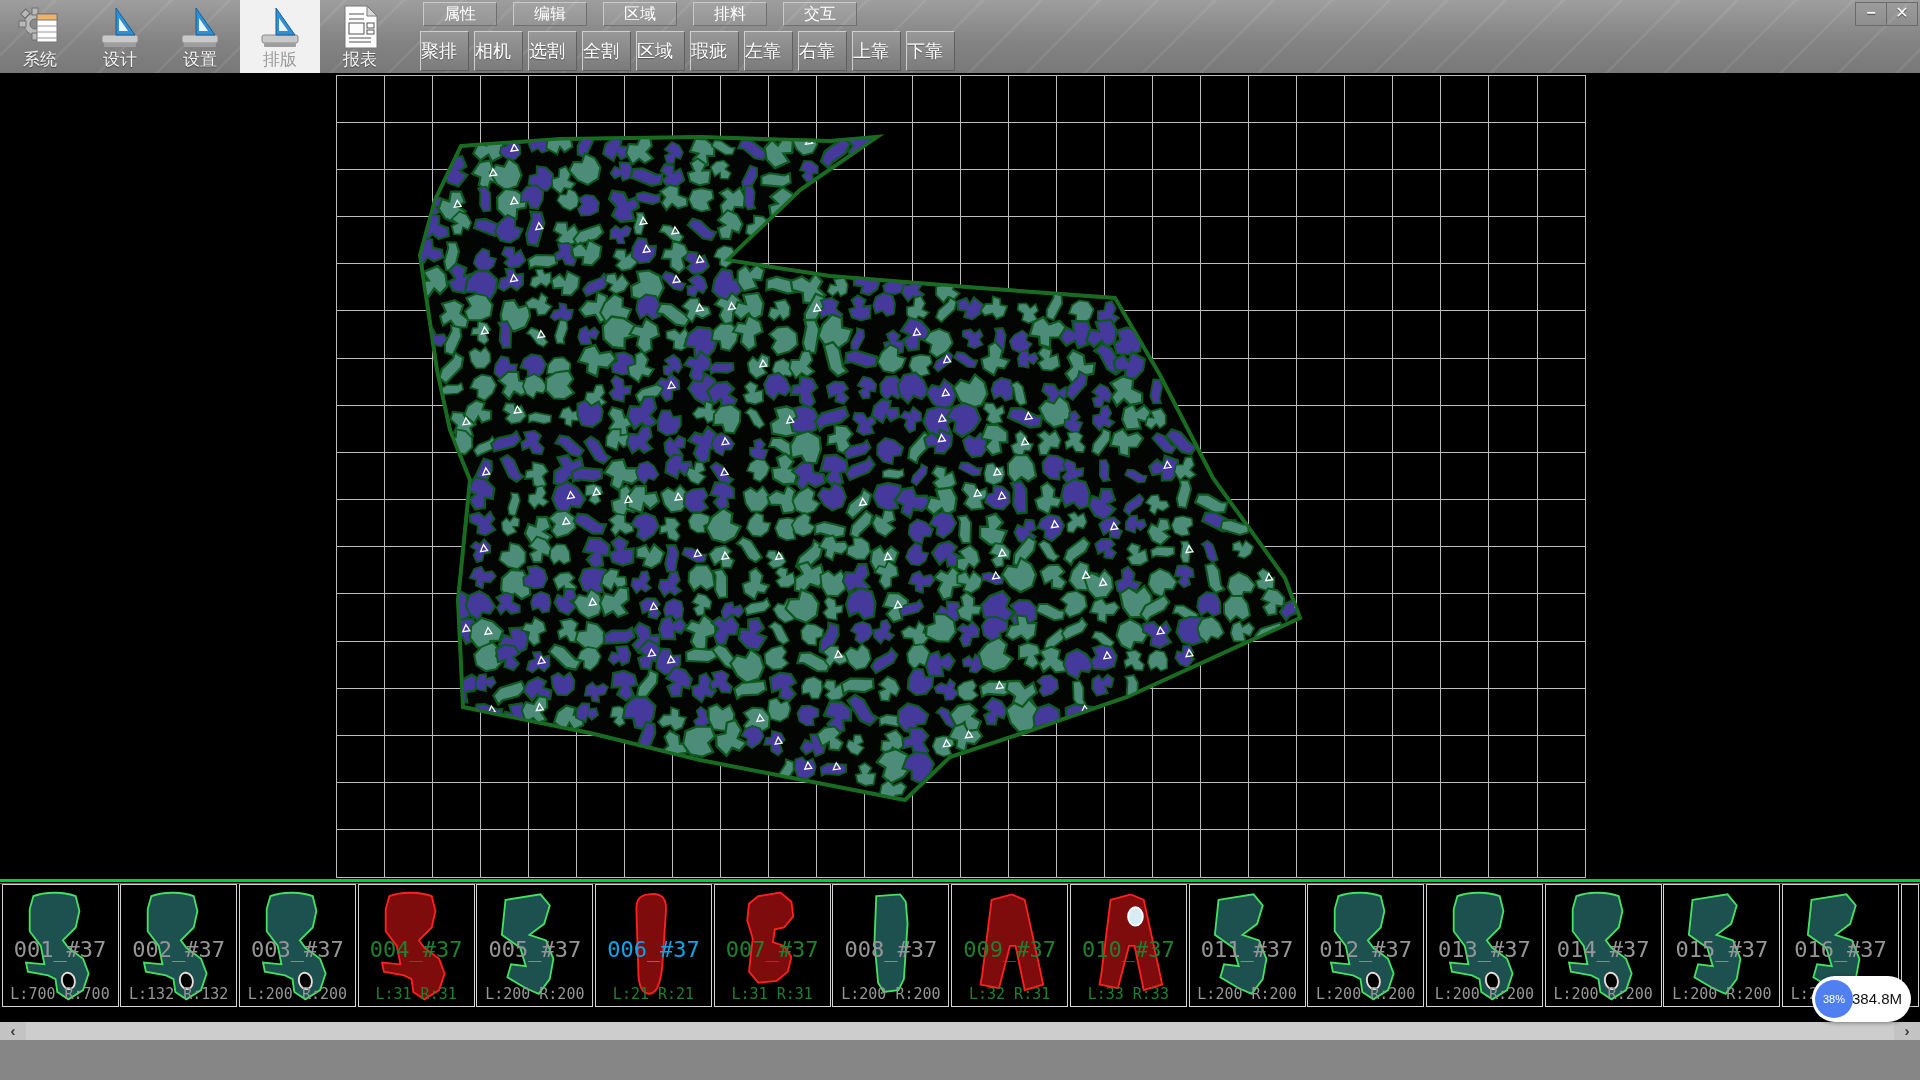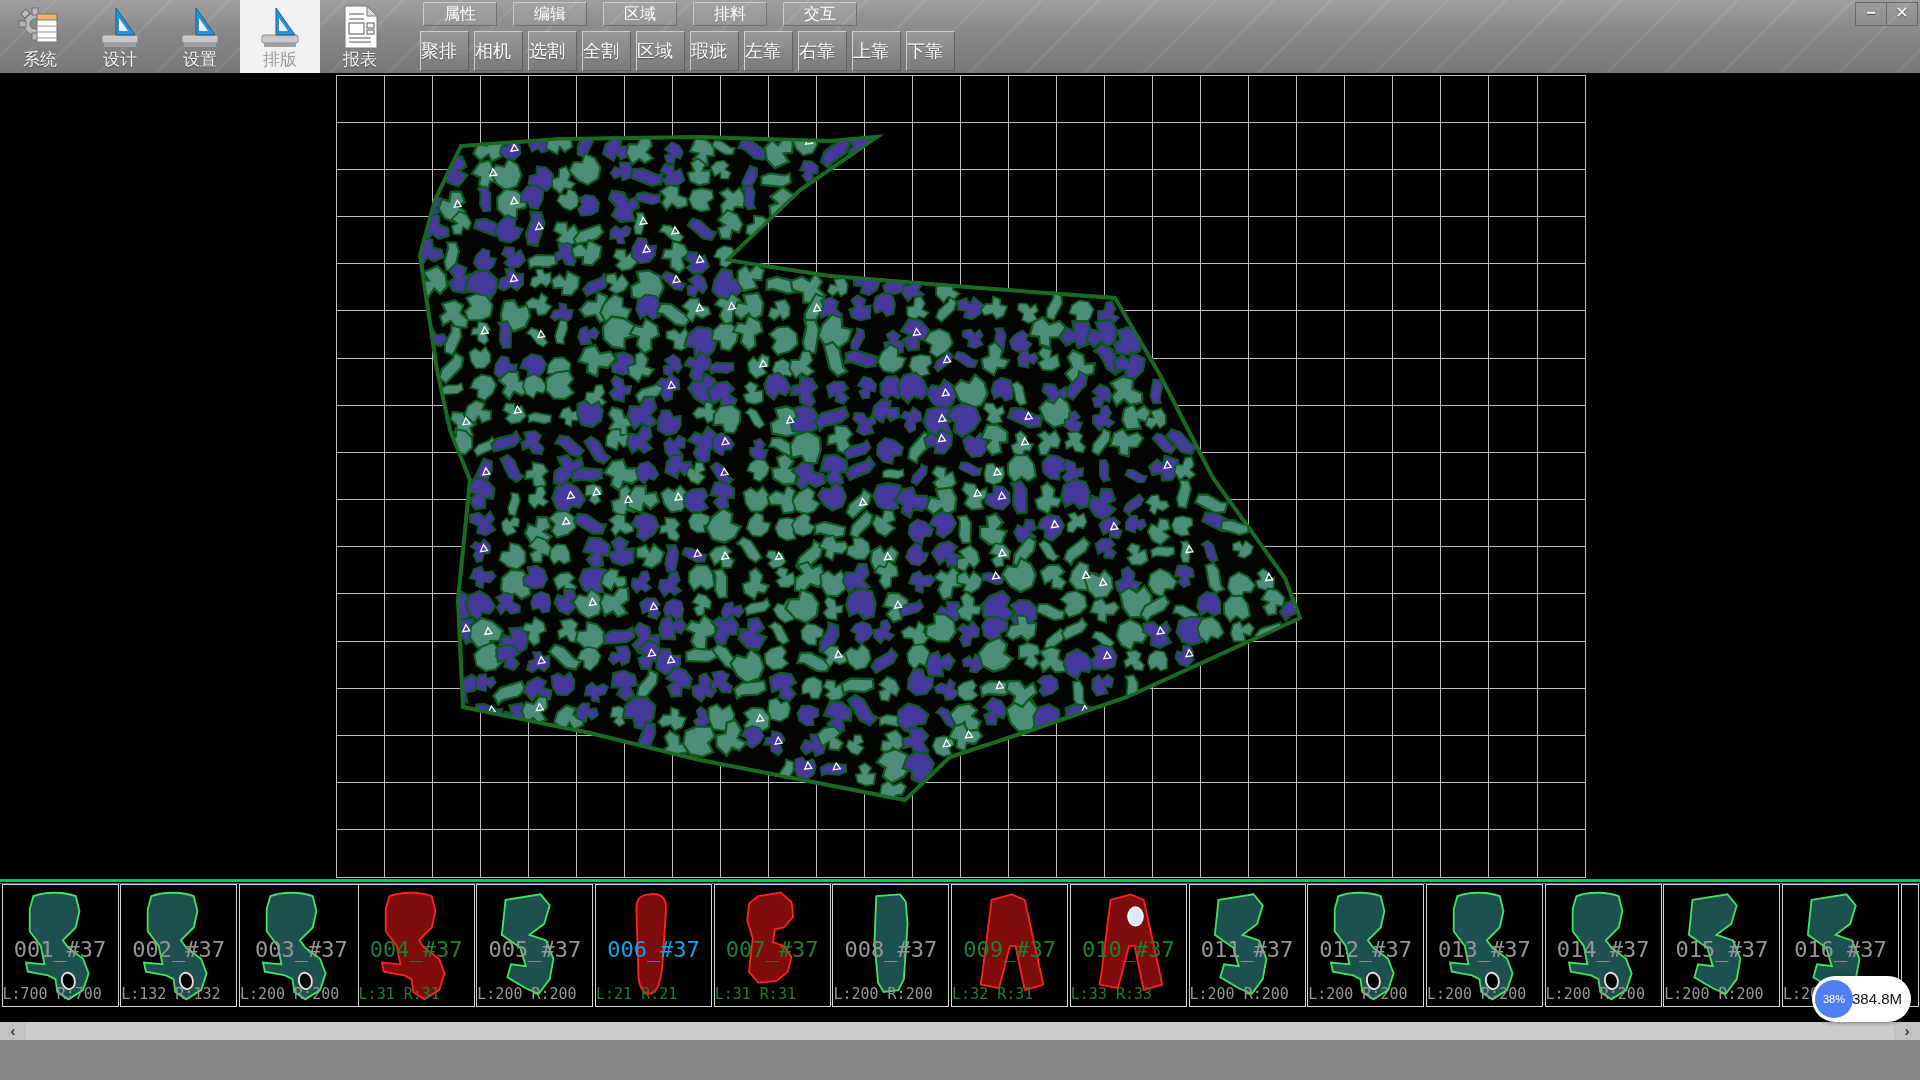--- a/index.html
+++ b/index.html
@@ -35,21 +35,21 @@
   #canvas{position:absolute;left:0;top:73px;width:1920px;height:805px;background:#000;}
   
   #strip{position:absolute;left:0;top:878px;width:1920px;height:130px;background:#000;}
   .gline1{position:absolute;left:0;top:1px;width:100%;height:3px;background:#00cf3f;}
   .gline2{position:absolute;left:0;top:5px;width:100%;height:1px;background:#00a534;}
   .cell{position:absolute;top:6px;height:121px;background:#000;border:1px solid #d4d4d4;
     overflow:hidden;}
   .cell svg{position:absolute;left:6px;top:2px;}
   .cell .cid{position:absolute;left:0;top:52px;width:100%;text-align:center;
     font-family:"DejaVu Sans Mono","Liberation Mono",monospace;font-size:22px;pointer-events:none;}
-  .cell .clr{position:absolute;left:0;bottom:3px;width:100%;
+  .cell .clr{position:absolute;left:0;bottom:3px;width:100%;text-align:center;
     font-family:"DejaVu Sans Mono","Liberation Mono",monospace;font-size:15px;pointer-events:none;}
   
   #badge{position:absolute;left:1812px;top:976px;width:99px;height:46px;background:#fff;
     border-radius:23px;box-shadow:0 1px 4px rgba(0,0,0,.4);z-index:5;}
   #badge .pct{position:absolute;left:3px;top:4px;width:38px;height:38px;border-radius:50%;
     background:#4f7ff0;color:#fff;font-size:11px;text-align:center;line-height:38px;}
   #badge .mem{position:absolute;right:9px;top:0;height:46px;line-height:46px;
     color:#111;font-size:15px;}
   
   #hscroll{position:absolute;left:0;top:1022px;width:1920px;height:18px;background:#cdcdcd;}
@@ -851,21 +851,21 @@
         <div class="clr" style="color:#969696">L:700 R:700</div>
       </div>
       <div class="cell" style="left: 120.2px; width: 115px;">
         <svg width="104" height="116" viewBox="0 0 100 126">
           <path d="M20,10 C35,4 55,6 66,10 L70,26 L66,44 L52,58 L58,66 L74,78 L80,94 L74,112 L58,122 L46,114 L44,100 L36,96 L14,92 L12,82 L32,84 L28,64 L16,48 L16,24 Z" fill="#1c5150" stroke="#45e05f" stroke-width="2"></path>
           <ellipse cx="58" cy="102" rx="7" ry="9" transform="rotate(-15 58 102)" fill="#000" stroke="#f0dcdc" stroke-width="2"></ellipse>
         </svg>
         <div class="cid" style="color:#969696">002_#37</div>
         <div class="clr" style="color:#969696">L:132 R:132</div>
       </div>
-      <div class="cell" style="left: 238.9px; width: 115px; padding-left: 8px;">
+      <div class="cell" style="left: 238.9px; width: 115px;">
         <svg width="104" height="116" viewBox="0 0 100 126">
           <path d="M20,10 C35,4 55,6 66,10 L70,26 L66,44 L52,58 L58,66 L74,78 L80,94 L74,112 L58,122 L46,114 L44,100 L36,96 L14,92 L12,82 L32,84 L28,64 L16,48 L16,24 Z" fill="#1c5150" stroke="#45e05f" stroke-width="2"></path>
           <ellipse cx="58" cy="102" rx="7" ry="9" transform="rotate(-15 58 102)" fill="#000" stroke="#f0dcdc" stroke-width="2"></ellipse>
         </svg>
         <div class="cid" style="color:#969696">003_#37</div>
         <div class="clr" style="color:#969696">L:200 R:200</div>
       </div>
       <div class="cell" style="left: 357.6px; width: 115px;">
         <svg width="104" height="116" viewBox="0 0 100 126">
           <path d="M20,10 C35,4 55,6 66,10 L70,26 L66,44 L52,58 L58,66 L74,78 L80,94 L74,112 L58,122 L46,114 L44,100 L36,96 L14,92 L12,82 L32,84 L28,64 L16,48 L16,24 Z" fill="#7e0c0c" stroke="#ff2020" stroke-width="2"></path>

